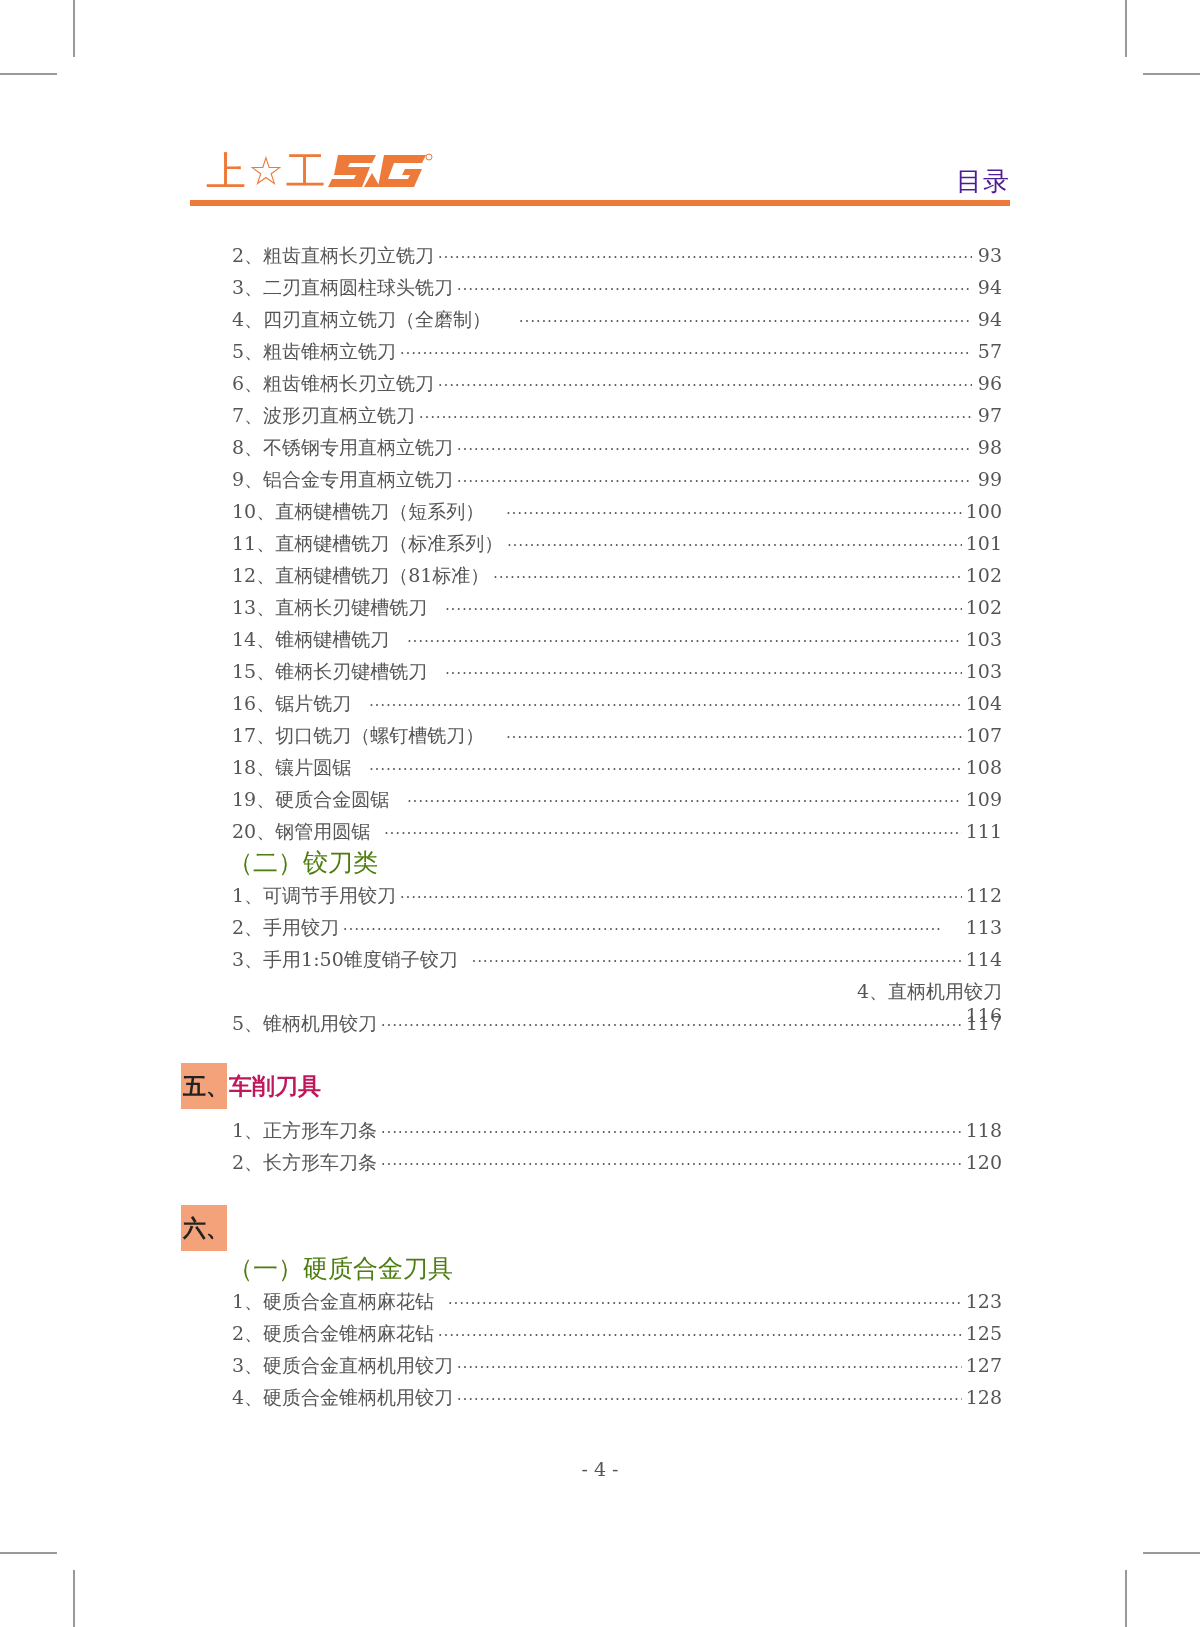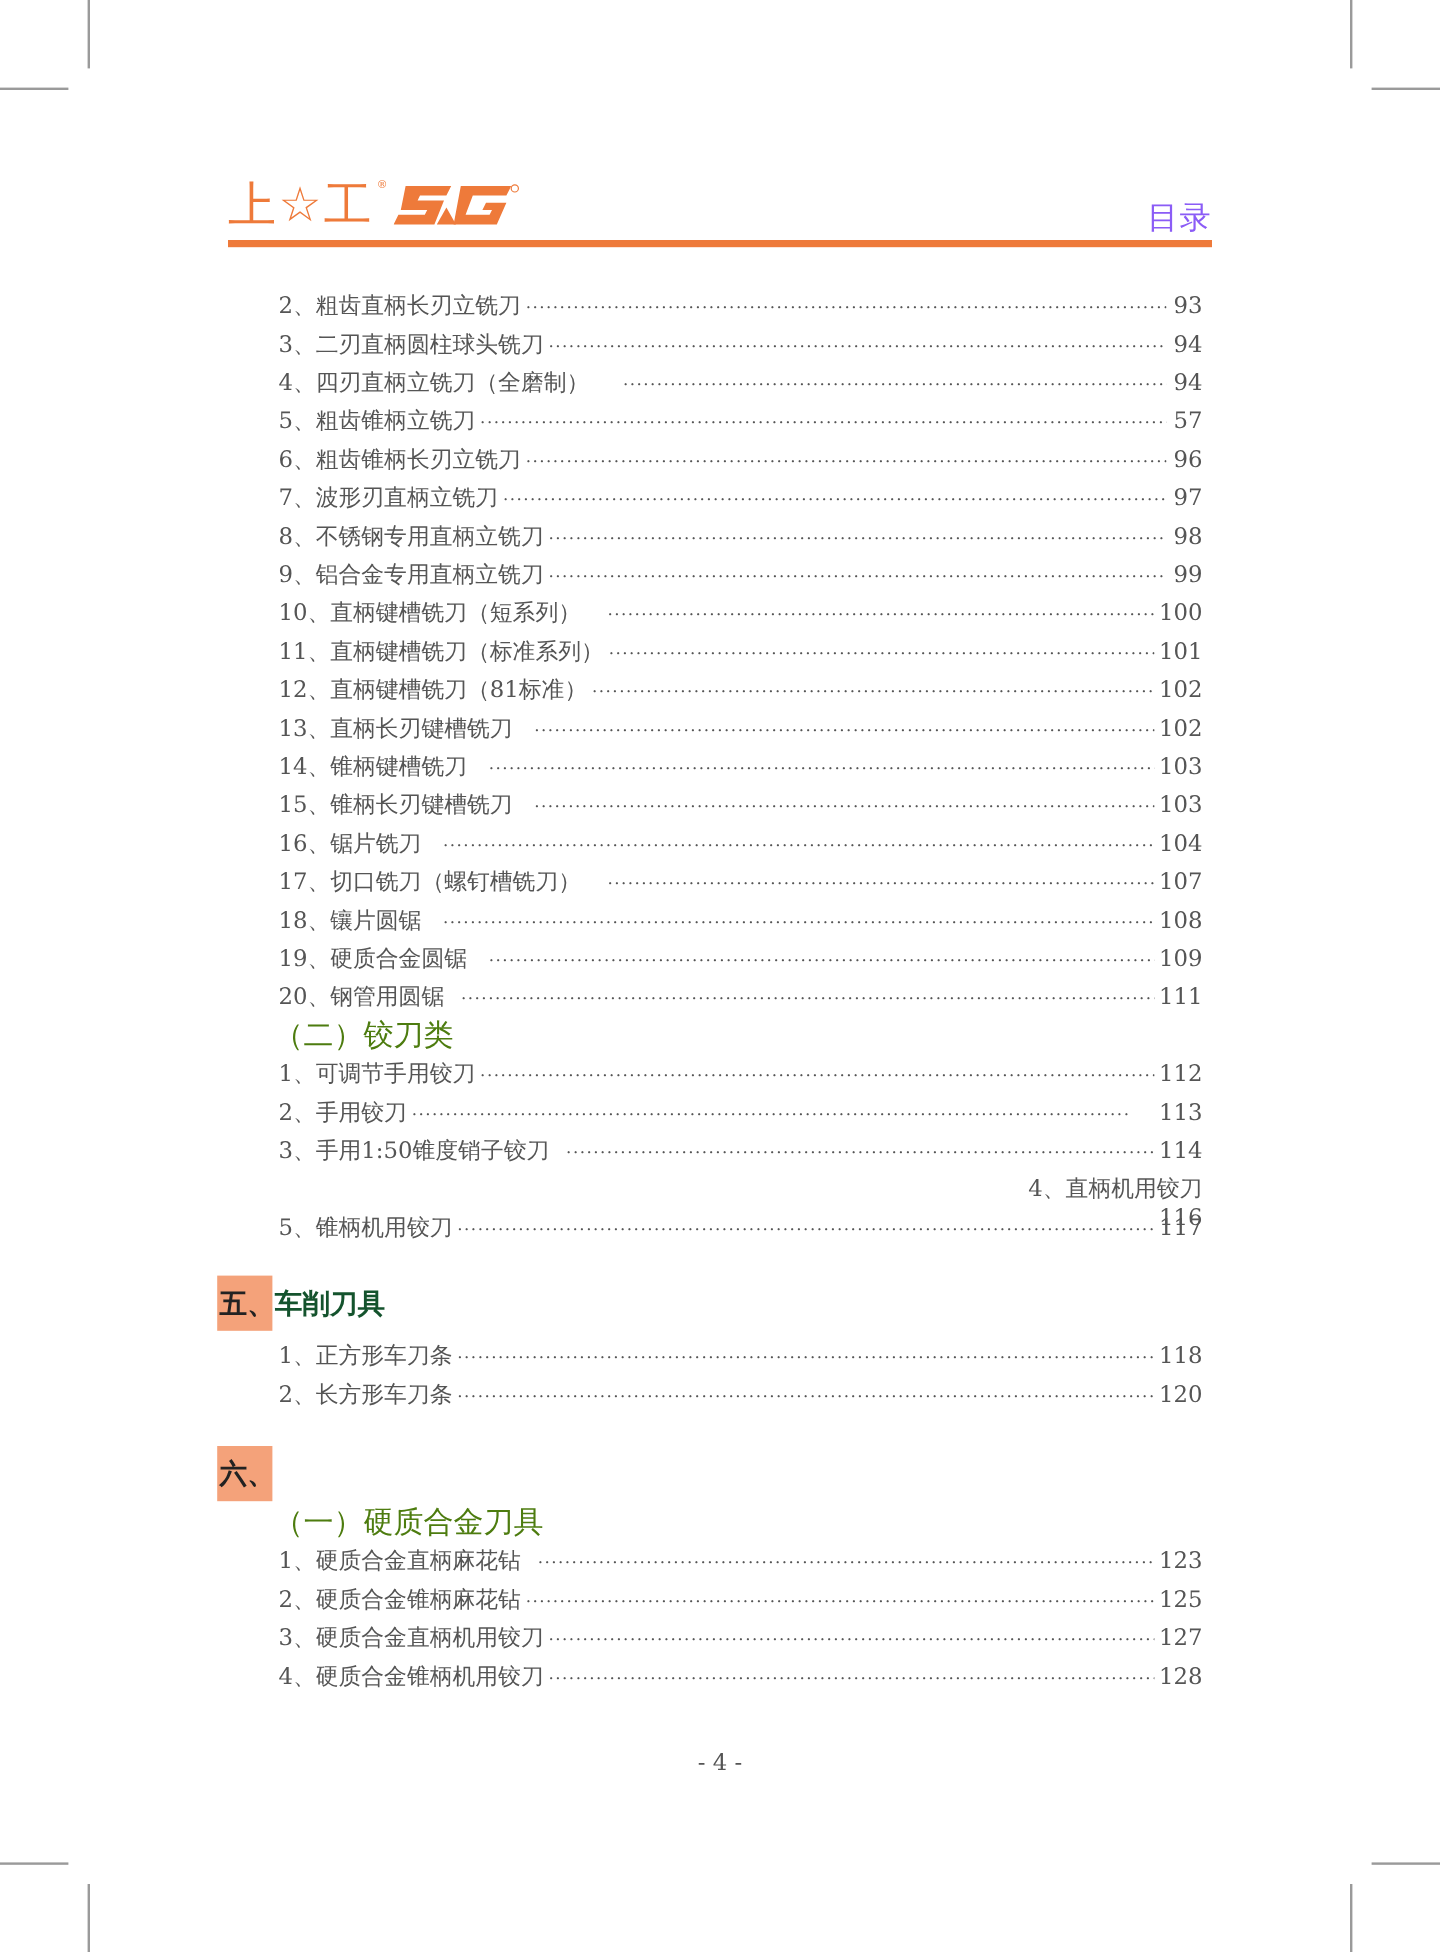--- a/index.html
+++ b/index.html
@@ -1,35 +1,35 @@
 <!DOCTYPE html>
 <html><head>
 <meta charset="utf-8">
 <style>
   html, body { margin:0; padding:0; background:#ffffff; }
   body { width:1200px; height:1627px; position:relative; overflow:hidden;
          font-family:"DejaVu Serif", "Liberation Serif", serif; color:#555; }
   .crop { position:absolute; background:#9a9a9a; }
   .header { position:absolute; left:190px; top:150px; width:820px; height:58px; }
-  .logo { position:absolute; left:0; top:0; height:42px; display:flex; align-items:flex-start; gap:4px; }
+  .logo { position:absolute; left:16px; top:0; height:42px; display:flex; align-items:flex-end; gap:4px; }
   .logo-cn { font-family:"DejaVu Sans", sans-serif; font-size:40px; color:#ee7a3a; line-height:42px; letter-spacing:2px; }
   .reg { font-size:9px; color:#ee7a3a; margin-left:-2px; margin-bottom:4px; }
   .sg { position:absolute; left:138px; top:3px; }
-  .toc-title { position:absolute; right:0; top:14px; font-family:"DejaVu Sans", sans-serif; font-size:26px; color:#8b5cf6; letter-spacing:1px; }
+  .toc-title { position:absolute; right:0; top:14px; font-family:"DejaVu Sans", sans-serif; font-size:26px; color:#4c1d95; letter-spacing:1px; }
   .header-bar { position:absolute; left:0; top:50px; width:820px; height:6px; background:#ee7a3a; }
   .entry { position:absolute; left:232px; width:770px; height:24px; display:flex; align-items:flex-end;
            font-size:19px; color:#555; line-height:24px; }
   .entry .label { white-space:nowrap; }
   .entry .dots { flex:1; overflow:hidden; white-space:nowrap; color:#555; font-size:14px; letter-spacing:1.2px; margin:0 4px; line-height:20px; }
   .entry .page { min-width:26px; text-align:right; white-space:nowrap; }
   .sub { position:absolute; left:228px; font-size:25px; color:#4d7c0f; line-height:24px; }
   .section { position:absolute; left:181px; height:46px; display:flex; align-items:center; }
   .section .num { background:#f4a27a; width:46px; height:46px; display:flex; align-items:center; justify-content:center;
                   font-family:"DejaVu Sans", sans-serif; font-size:23px; color:#222; font-weight:bold; padding-left:4px; box-sizing:border-box; }
-  .section .title { font-family:"DejaVu Sans", sans-serif; font-size:23px; color:#14532d; font-weight:bold; margin-left:2px; }
+  .section .title { font-family:"DejaVu Sans", sans-serif; font-size:23px; color:#be185d; font-weight:bold; margin-left:2px; }
   .pagenum { position:absolute; left:0; width:1200px; top:1458px; text-align:center; font-size:19px; color:#555; }
 </style>
 </head>
 <body>
 
 <div class="crop" style="left:73px;top:0;width:2px;height:57px;"></div>
 <div class="crop" style="left:0;top:73px;width:57px;height:2px;"></div>
 <div class="crop" style="left:1125px;top:0;width:2px;height:57px;"></div>
 <div class="crop" style="left:1143px;top:73px;width:57px;height:2px;"></div>
 <div class="crop" style="left:0;top:1552px;width:57px;height:2px;"></div>

